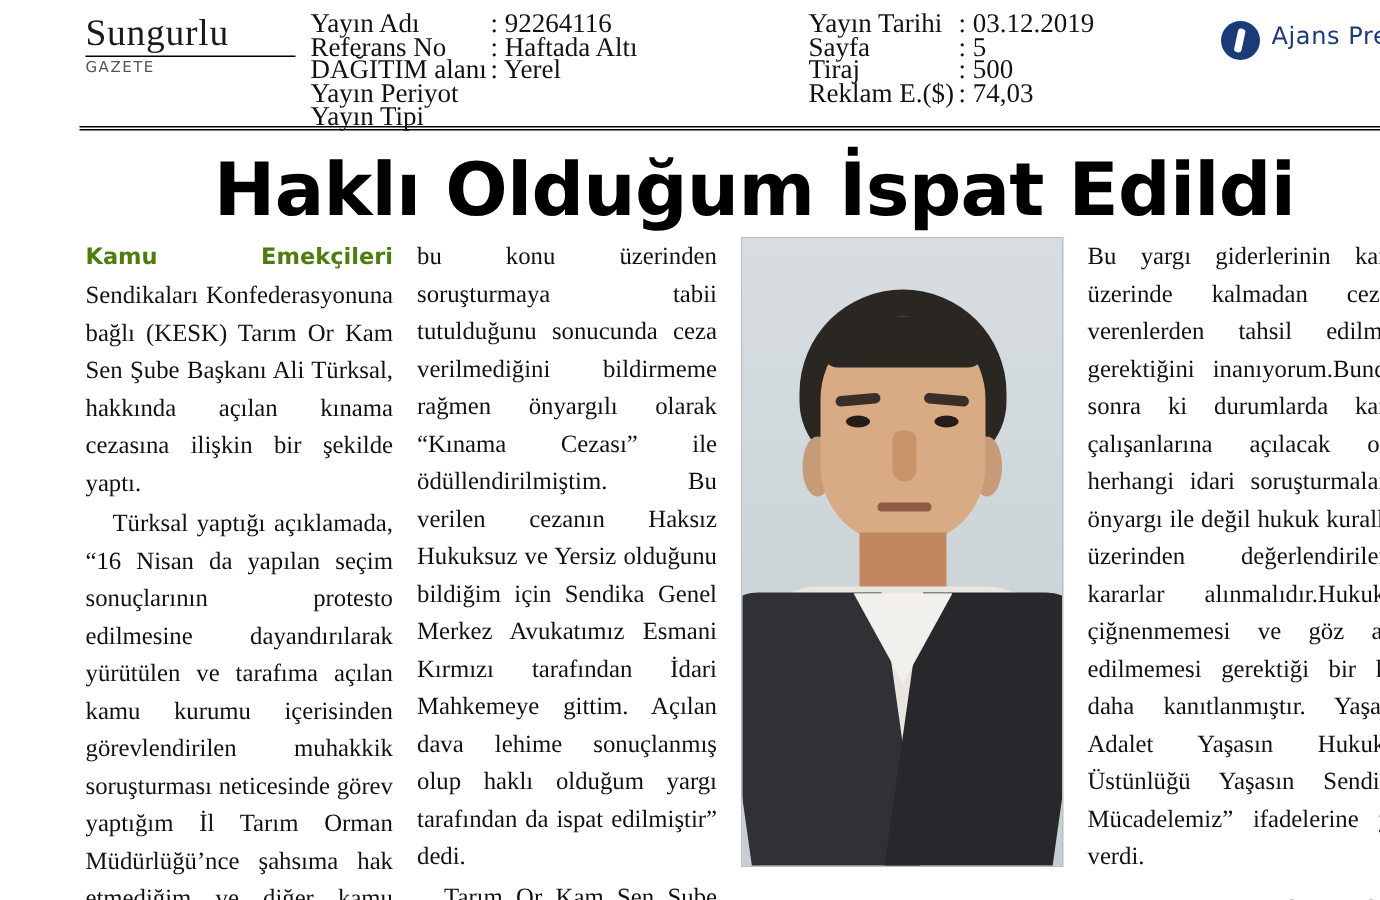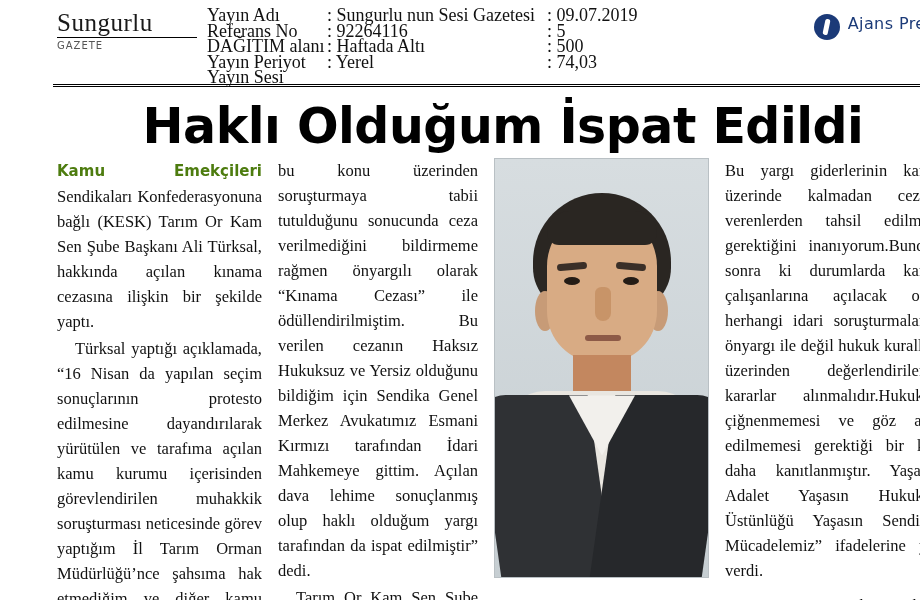--- a/index.html
+++ b/index.html
@@ -300,33 +300,38 @@
         <div class="brand-rule"></div>
         <div class="brand-sub">GAZETE</div>
       </div>
 
       <div class="meta-col col1">
         <div class="meta-labels">
           <div class="meta-row">Yayın Adı</div>
           <div class="meta-row">Referans No</div>
           <div class="meta-row">DAĞITIM alanı</div>
           <div class="meta-row">Yayın Periyot</div>
-          <div class="meta-row">Yayın Sesi</div>
+          <div class="meta-row">Yayın Tipi</div>
         </div>
         <div class="meta-values">
-          <div class="meta-row"><span>:</span> <span>Sungurlu nun Sesi Gazetesi</span></div>
           <div class="meta-row"><span>:</span> <span>92264116</span></div>
           <div class="meta-row"><span>:</span> <span>Haftada Altı</span></div>
           <div class="meta-row"><span>:</span> <span>Yerel</span></div>
         </div>
       </div>
 
       <div class="meta-col col2">
+        <div class="meta-labels">
+          <div class="meta-row">Yayın Tarihi</div>
+          <div class="meta-row">Sayfa</div>
+          <div class="meta-row">Tiraj</div>
+          <div class="meta-row">Reklam E.($)</div>
+        </div>
         <div class="meta-values">
-          <div class="meta-row"><span>:</span> <span>09.07.2019</span></div>
+          <div class="meta-row"><span>:</span> <span>03.12.2019</span></div>
           <div class="meta-row"><span>:</span> <span>5</span></div>
           <div class="meta-row"><span>:</span> <span>500</span></div>
           <div class="meta-row"><span>:</span> <span>74,03</span></div>
         </div>
       </div>
 
       <div class="agency">
         <div class="agency-logo"></div>
         <div class="agency-name">Ajans Press</div>
       </div>

